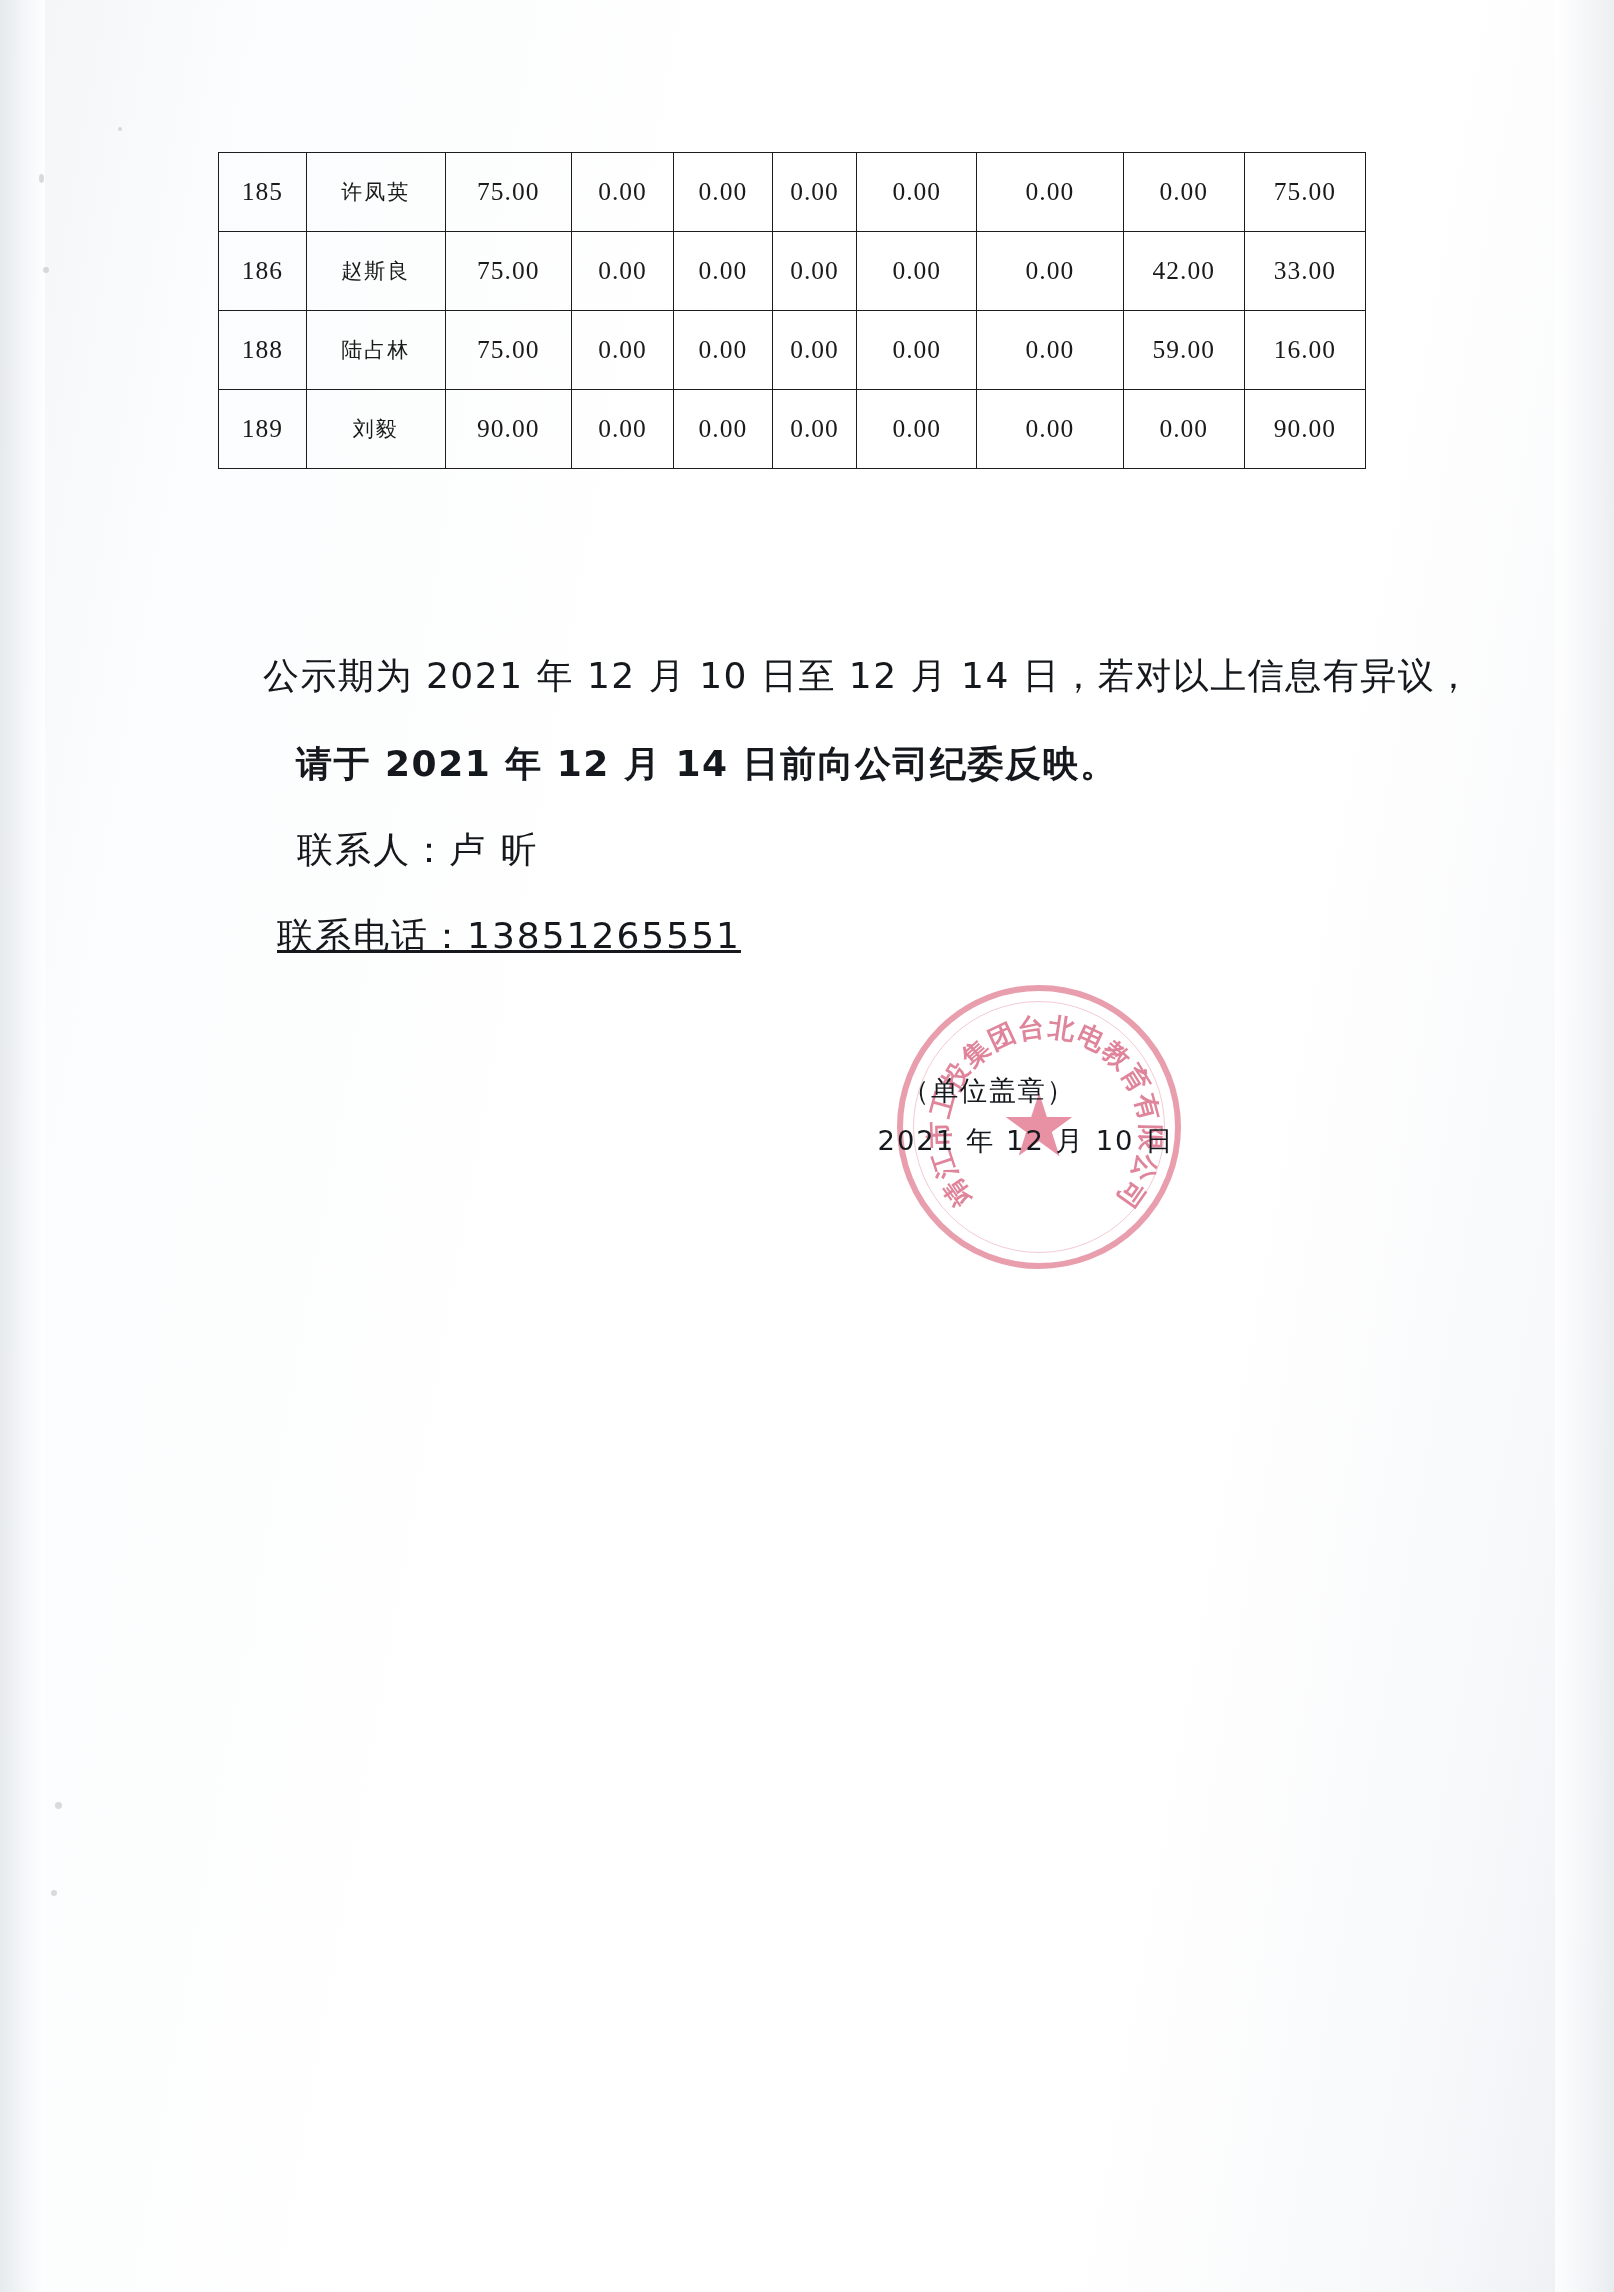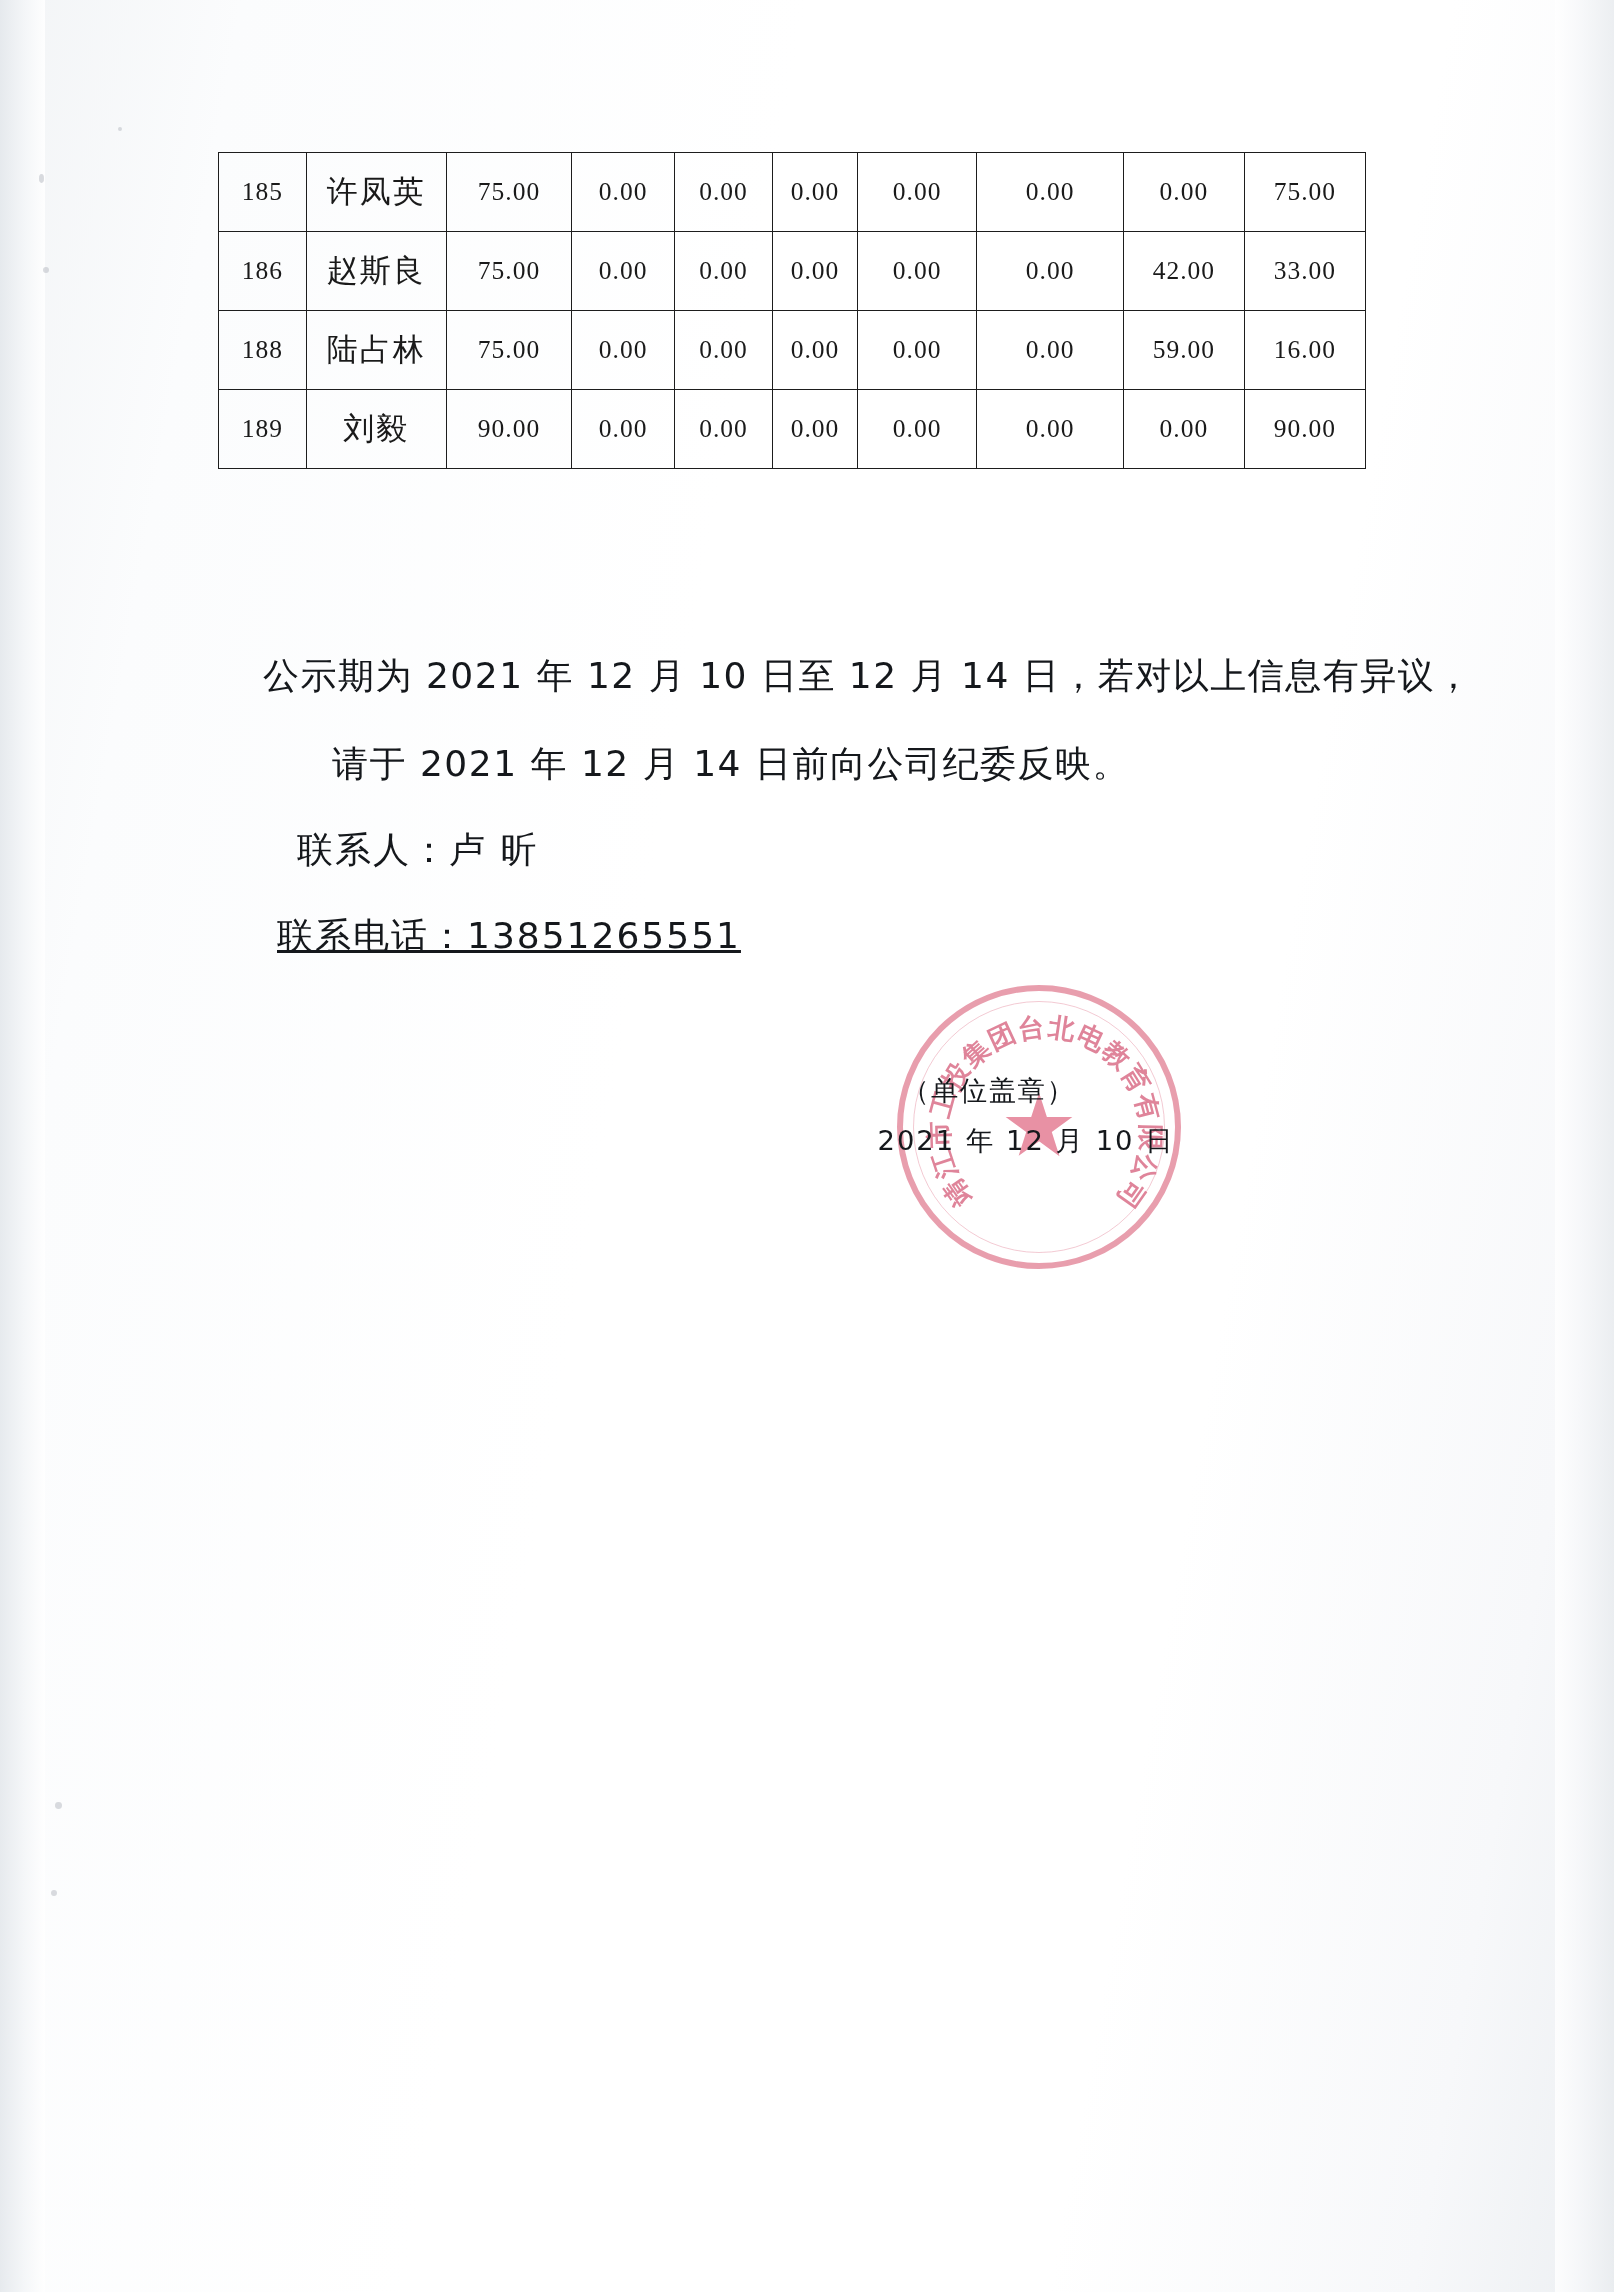--- a/index.html
+++ b/index.html
@@ -62,21 +62,21 @@
     vertical-align: middle;
     font-size: 25.5px;
     letter-spacing: 1px;
     font-family: "Liberation Serif", "DejaVu Serif", serif;
     padding: 0;
   }
   .score-table td.c-idx { width: 92px; }
   .score-table td.c-name {
     width: 152px;
     font-family: "DejaVu Sans", "Liberation Sans", sans-serif;
-    font-size: 31px;
+    font-size: 21px;
     letter-spacing: 2px;
   }
   .score-table td.c-v1 { width: 132px; }
   .score-table td.c-v2 { width: 108px; }
   .score-table td.c-v3 { width: 103px; }
   .score-table td.c-v4 { width: 88px; }
   .score-table td.c-v5 { width: 127px; }
   .score-table td.c-v6 { width: 157px; }
   .score-table td.c-v7 { width: 127px; }
   .score-table td.c-v8 { width: 127px; }
@@ -85,21 +85,21 @@
   .para {
     position: absolute;
     font-size: 36px;
     line-height: 1.6;
     letter-spacing: 1.5px;
     font-family: "DejaVu Sans", "Liberation Sans", sans-serif;
     color: #15181c;
     white-space: nowrap;
   }
   .p1 { left: 263px; top: 647px; }
-  .p2 { left: 332px; top: 735px; }
+  .p2 { left: 296px; top: 735px; font-weight: bold; }
   .p3 { left: 277px; top: 821px; letter-spacing: 2px; margin-left: 20px; }
   .p4 { left: 277px; top: 907px; letter-spacing: 2px; text-decoration: underline; }
 
   
   .sign-block {
     position: absolute;
     left: 902px;
     top: 1073px;
     text-align: left;
     font-family: "DejaVu Sans", "Liberation Sans", sans-serif;

